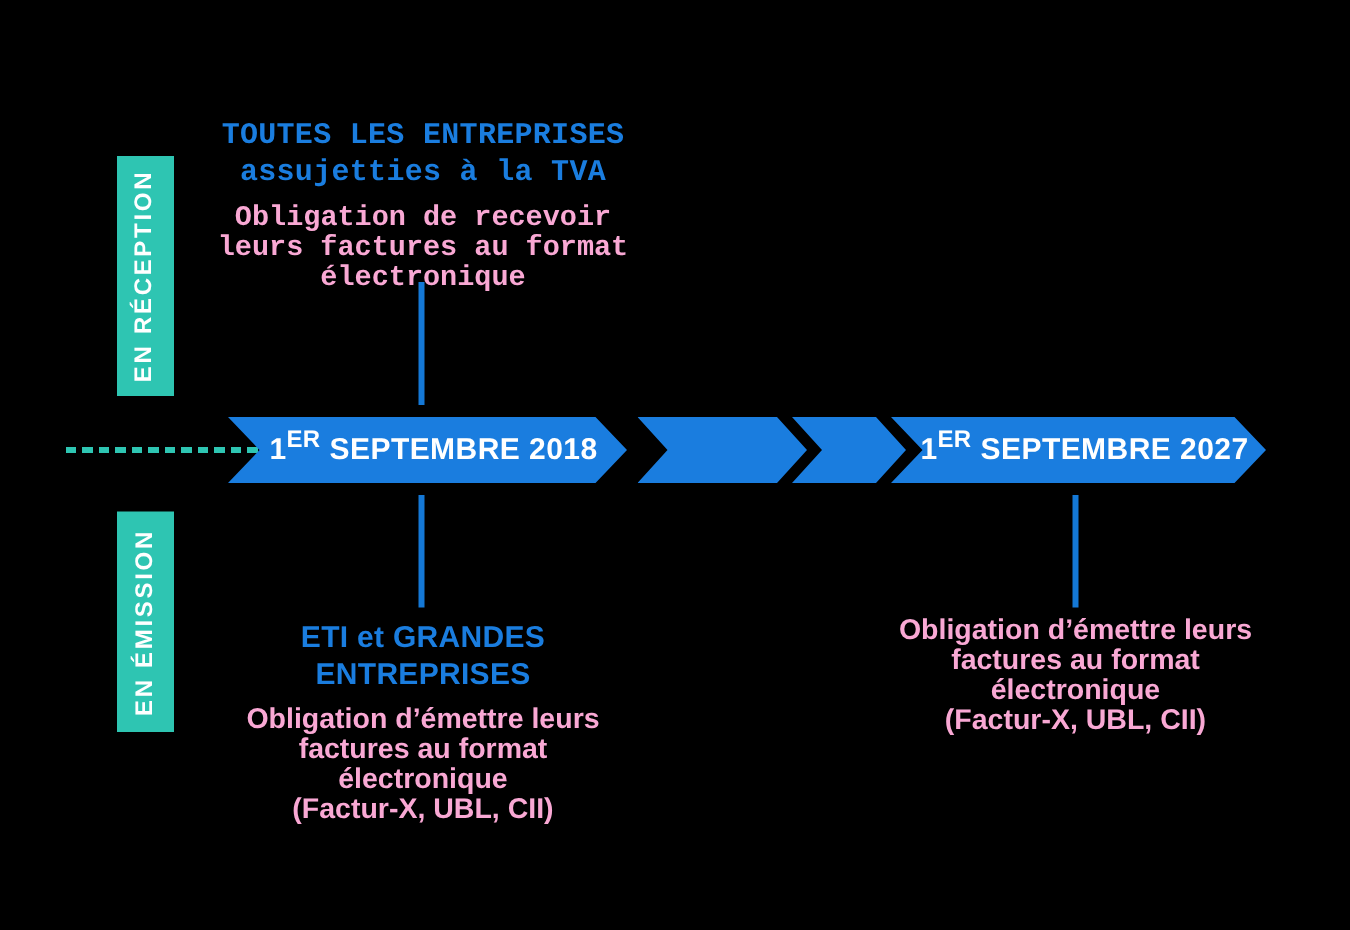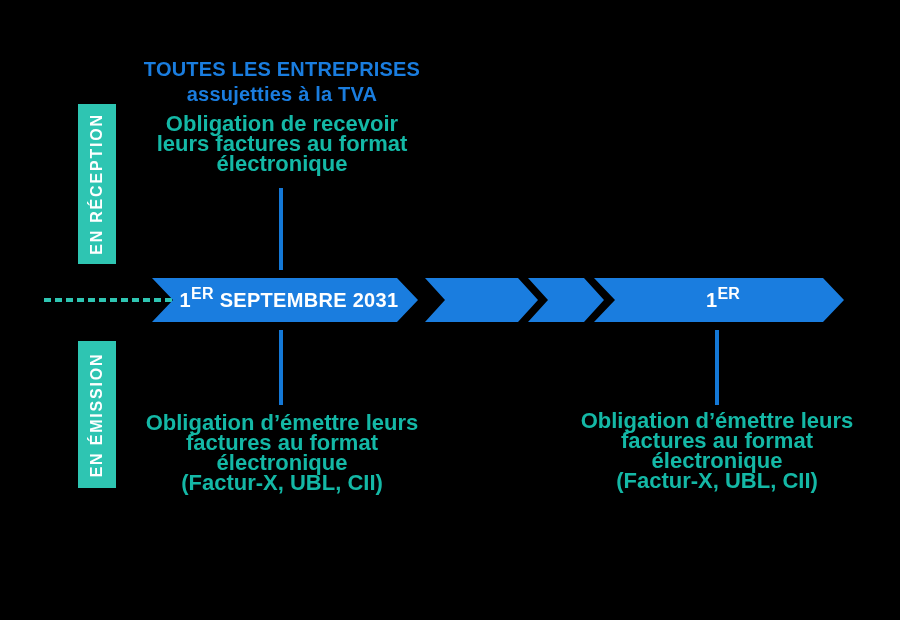--- a/index.html
+++ b/index.html
@@ -76,25 +76,25 @@
   .conn-bottom-right { left: 715px; top: 330px; height: 75px; }
 
   
   .annotation { text-align: center; }
   .annotation .heading {
     color: #1A7DDF; font-weight: 700; font-size: 20px;
     line-height: 25px; white-space: pre-line; letter-spacing: 0.2px;
     margin: 0 0 7px 0;
   }
   .annotation .body {
-    color: #14b8a6; font-weight: 600; font-size: 22px;
+    color: #f9a8d4; font-weight: 600; font-size: 19px;
     line-height: 20px; white-space: pre-line;
     margin: 0;
   }
-  .ann-top          { left: 132px; top: 57px;  width: 300px; }
+  .ann-top          { left: 132px; top: 78px;  width: 300px; font-family: Liberation Mono, monospace; }
   .ann-bottom-left  { left: 132px; top: 413px; width: 300px; }
   .ann-bottom-right { left: 567px; top: 411px; width: 300px; }
 </style>
 </head>
 <body>
 
 <div class="canvas">
 
   <div class="abs side-label label-reception">
     <span>EN RÉCEPTION</span>
@@ -113,30 +113,33 @@
 
   <div class="abs connector conn-top"></div>
   <div class="abs connector conn-bottom-left"></div>
   <div class="abs connector conn-bottom-right"></div>
 
   <div class="abs dash-line"></div>
 
   <div class="abs shape banner banner-2026">
     <span>1</span>
       <span class="ord">ER</span>
-      <span class="rest">SEPTEMBRE 2031</span>
+      <span class="rest">SEPTEMBRE 2018</span>
   </div>
   <div class="abs shape chevron-1"></div>
   <div class="abs shape chevron-2"></div>
   <div class="abs shape banner banner-2027">
     <span>1</span>
       <span class="ord">ER</span>
+      <span class="rest">SEPTEMBRE 2027</span>
   </div>
 
   <div class="abs annotation ann-bottom-left">
+    <p class="heading">ETI et GRANDES
+ENTREPRISES</p>
     <p class="body">Obligation d’émettre leurs
 factures au format
 électronique
 (Factur-X, UBL, CII)</p>
   </div>
 
   <div class="abs annotation ann-bottom-right">
     <p class="body">Obligation d’émettre leurs
 factures au format
 électronique

